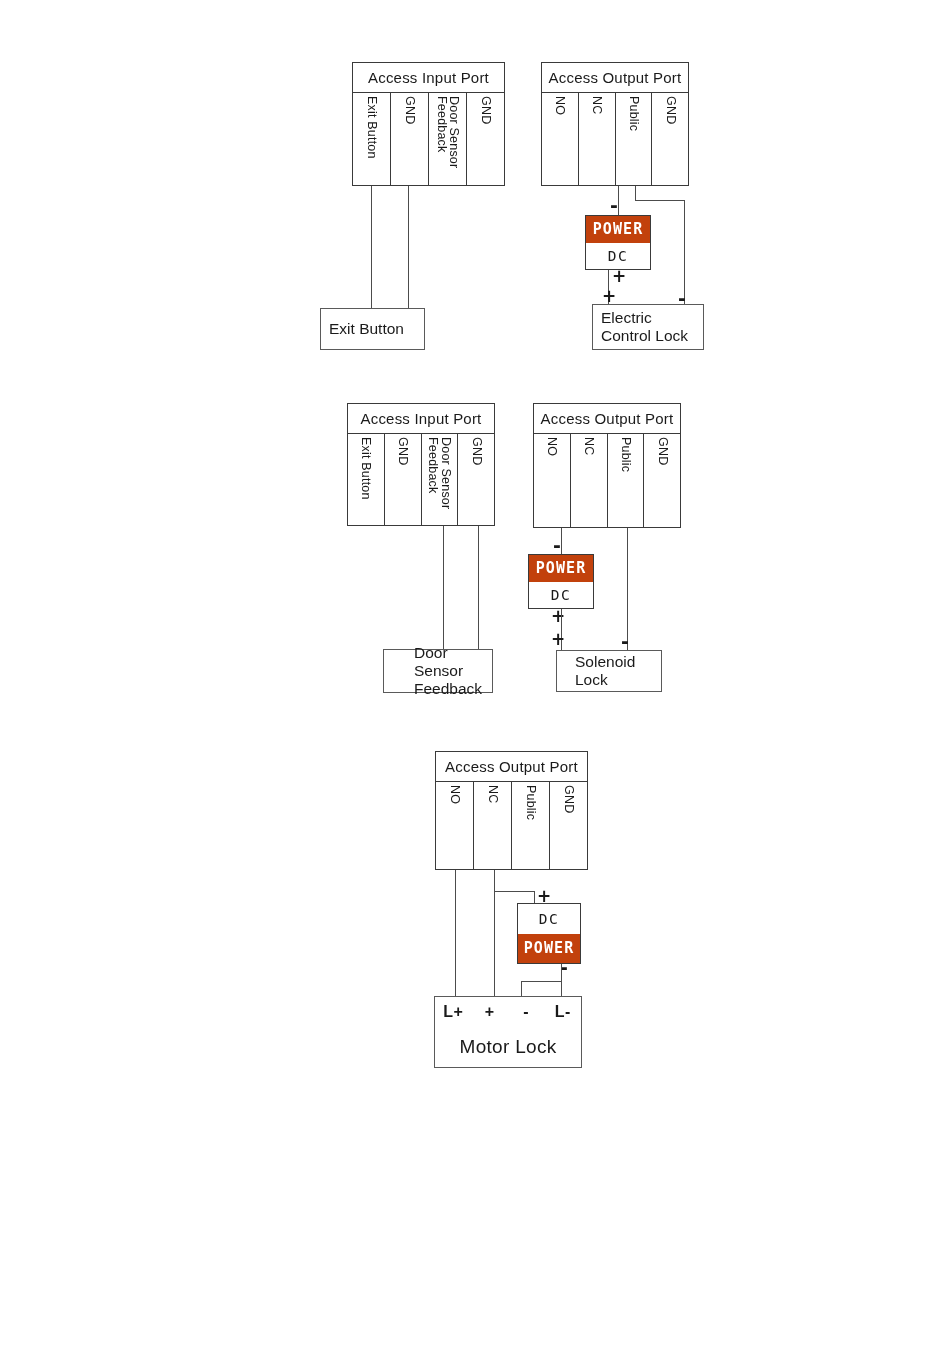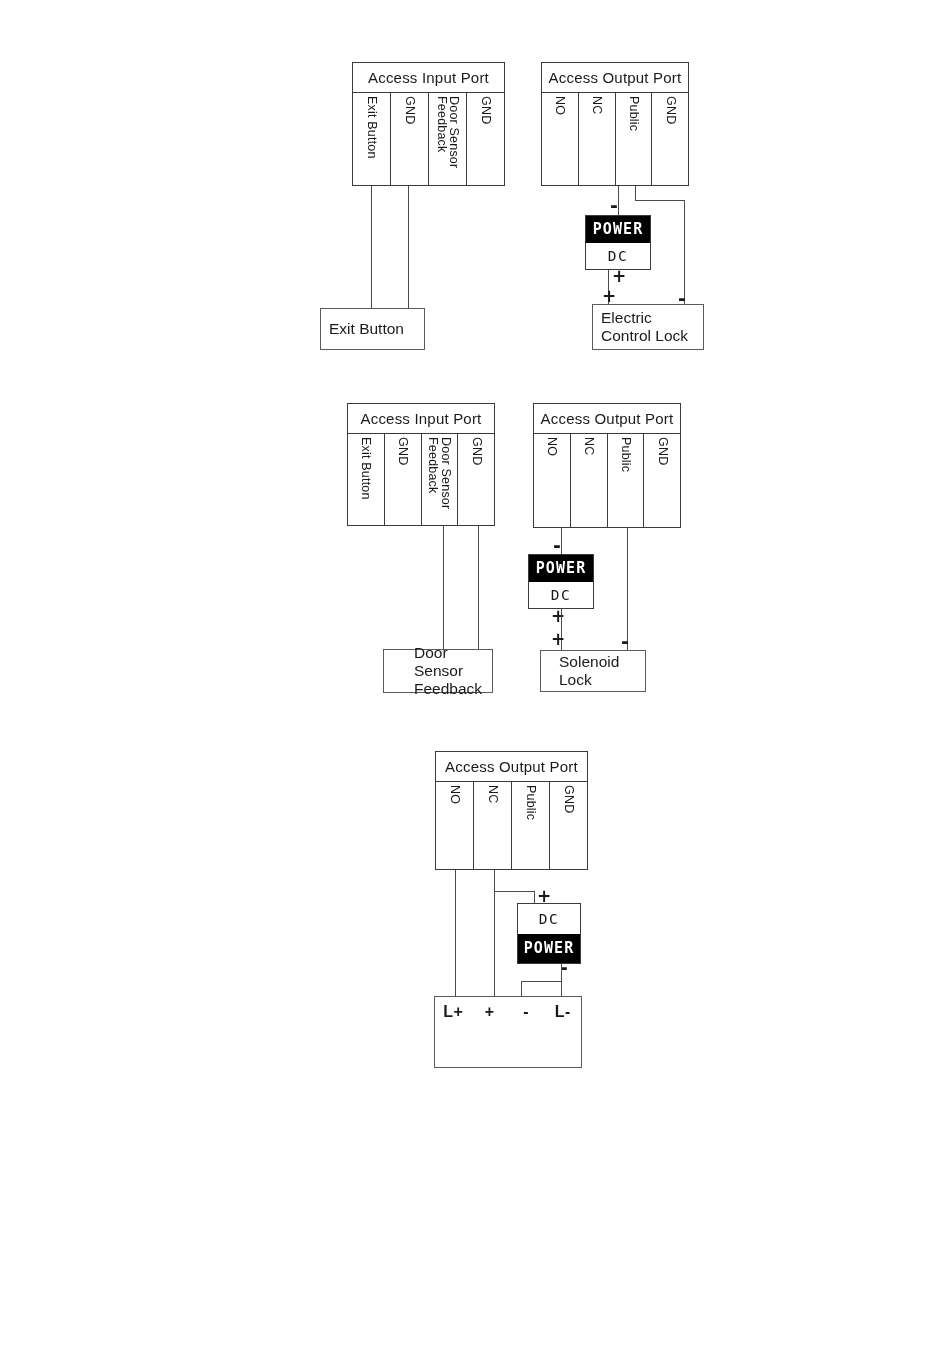--- a/index.html
+++ b/index.html
@@ -60,33 +60,33 @@
     position: absolute;
     border: 1.6px solid #5a5a5a;
     background: #fff;
     display: flex;
     align-items: center;
     font-size: 15.5px;
     line-height: 1.18;
     padding-left: 8px;
     white-space: pre-line;
   }
-  .box.center { justify-content: center; padding-left: 18px; }
+  .box.center { justify-content: center; padding-left: 18px; margin-left: 16px; }
 
   
   .psu {
     position: absolute;
     border: 1.6px solid #3a3a3a;
     background: #fff;
     display: flex;
     flex-direction: column;
   }
   .psu-power {
     flex: 1;
-    background: #000000;
+    background: #c2410c;
     color: #ffffff;
     display: flex; align-items: center; justify-content: center;
     font-size: 15px;
     font-weight: bold;
     letter-spacing: 1.1px;
     font-family: "DejaVu Sans Mono", monospace;
   }
   .psu-dc {
     flex: 1;
     background: #fff;
@@ -316,16 +316,17 @@
     <div class="wh" style="left:521px; top:981px; width:41px;"></div>
     <div class="wv" style="left:521px; top:981px; height:16px;"></div>
 
     <div class="mlock" style="left:434px; top:996px; width:148px; height:72px;">
       <div class="mlock-terms">
         <div class="mlock-term">L+</div>
         <div class="mlock-term">+</div>
         <div class="mlock-term">-</div>
         <div class="mlock-term">L-</div>
       </div>
+      <div class="mlock-name">Motor Lock</div>
     </div>
   </div>
 
 </div>
 
 </body></html>

